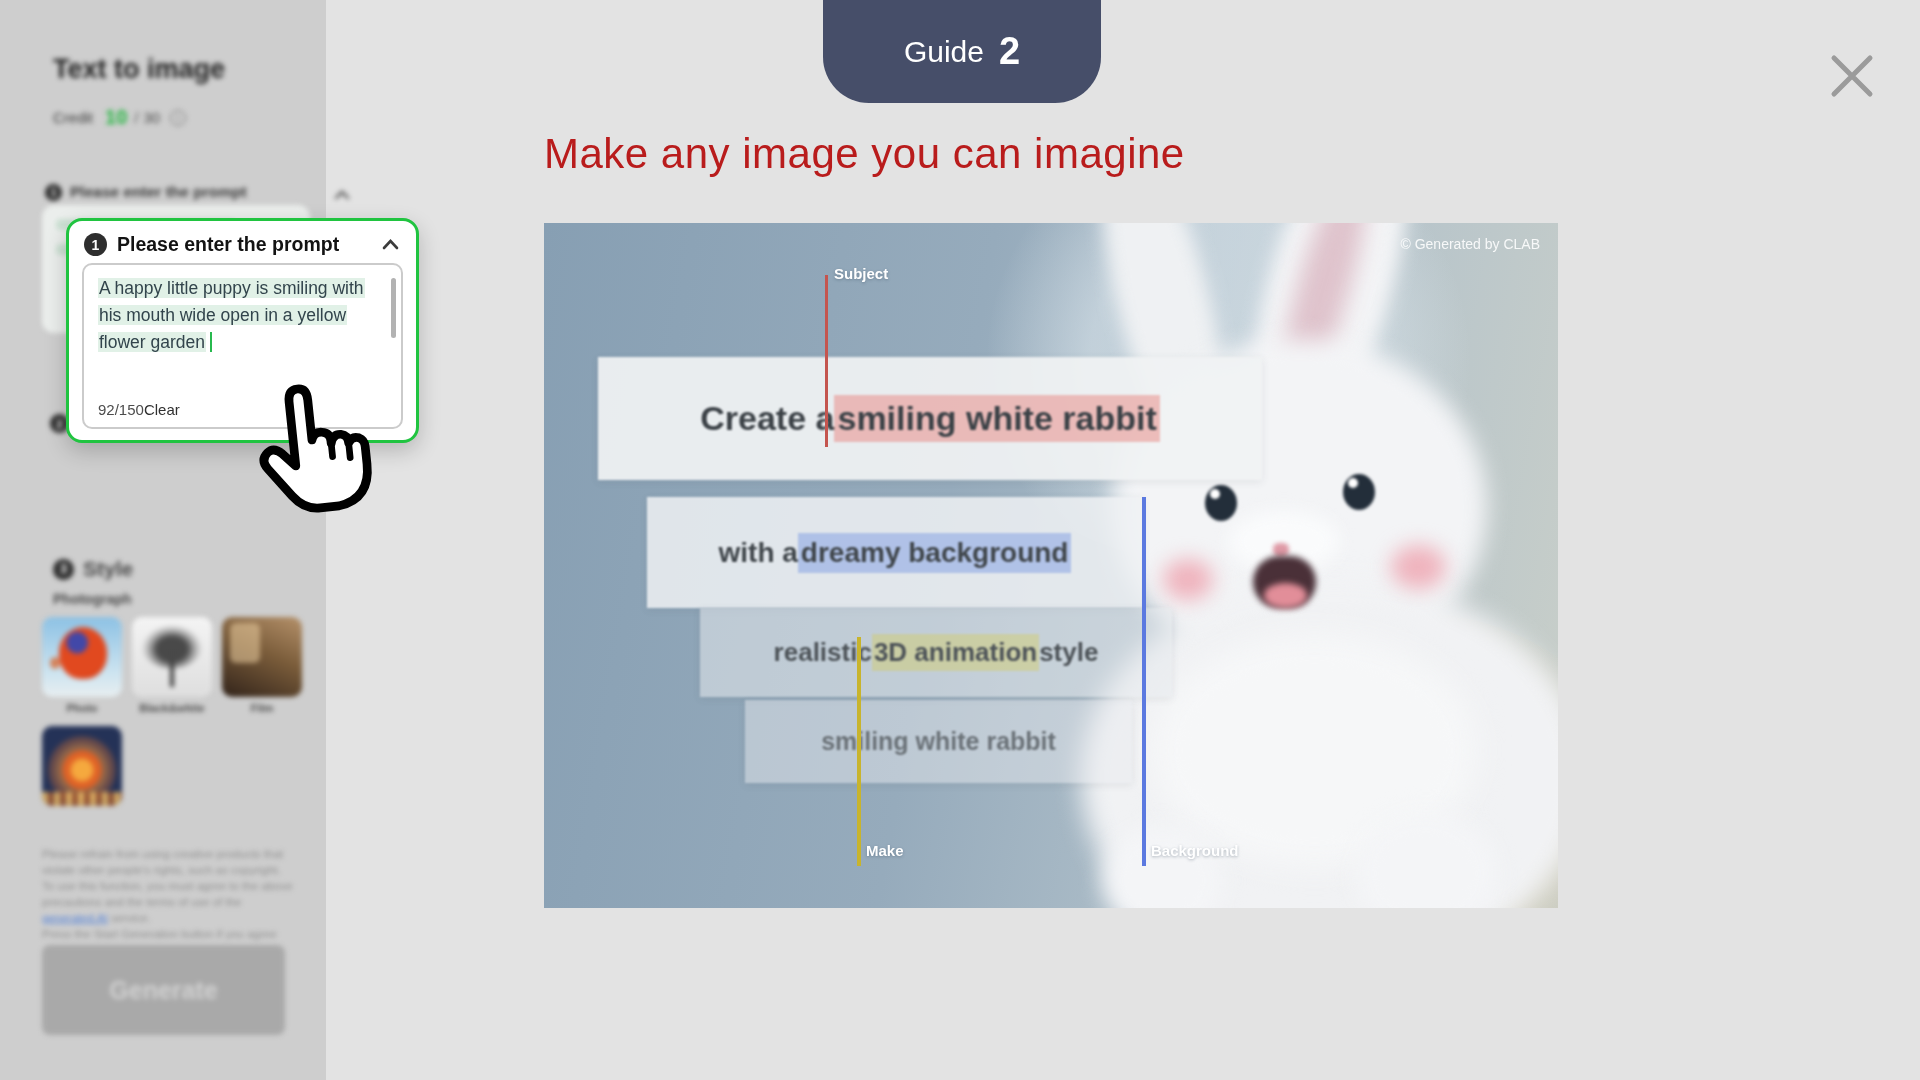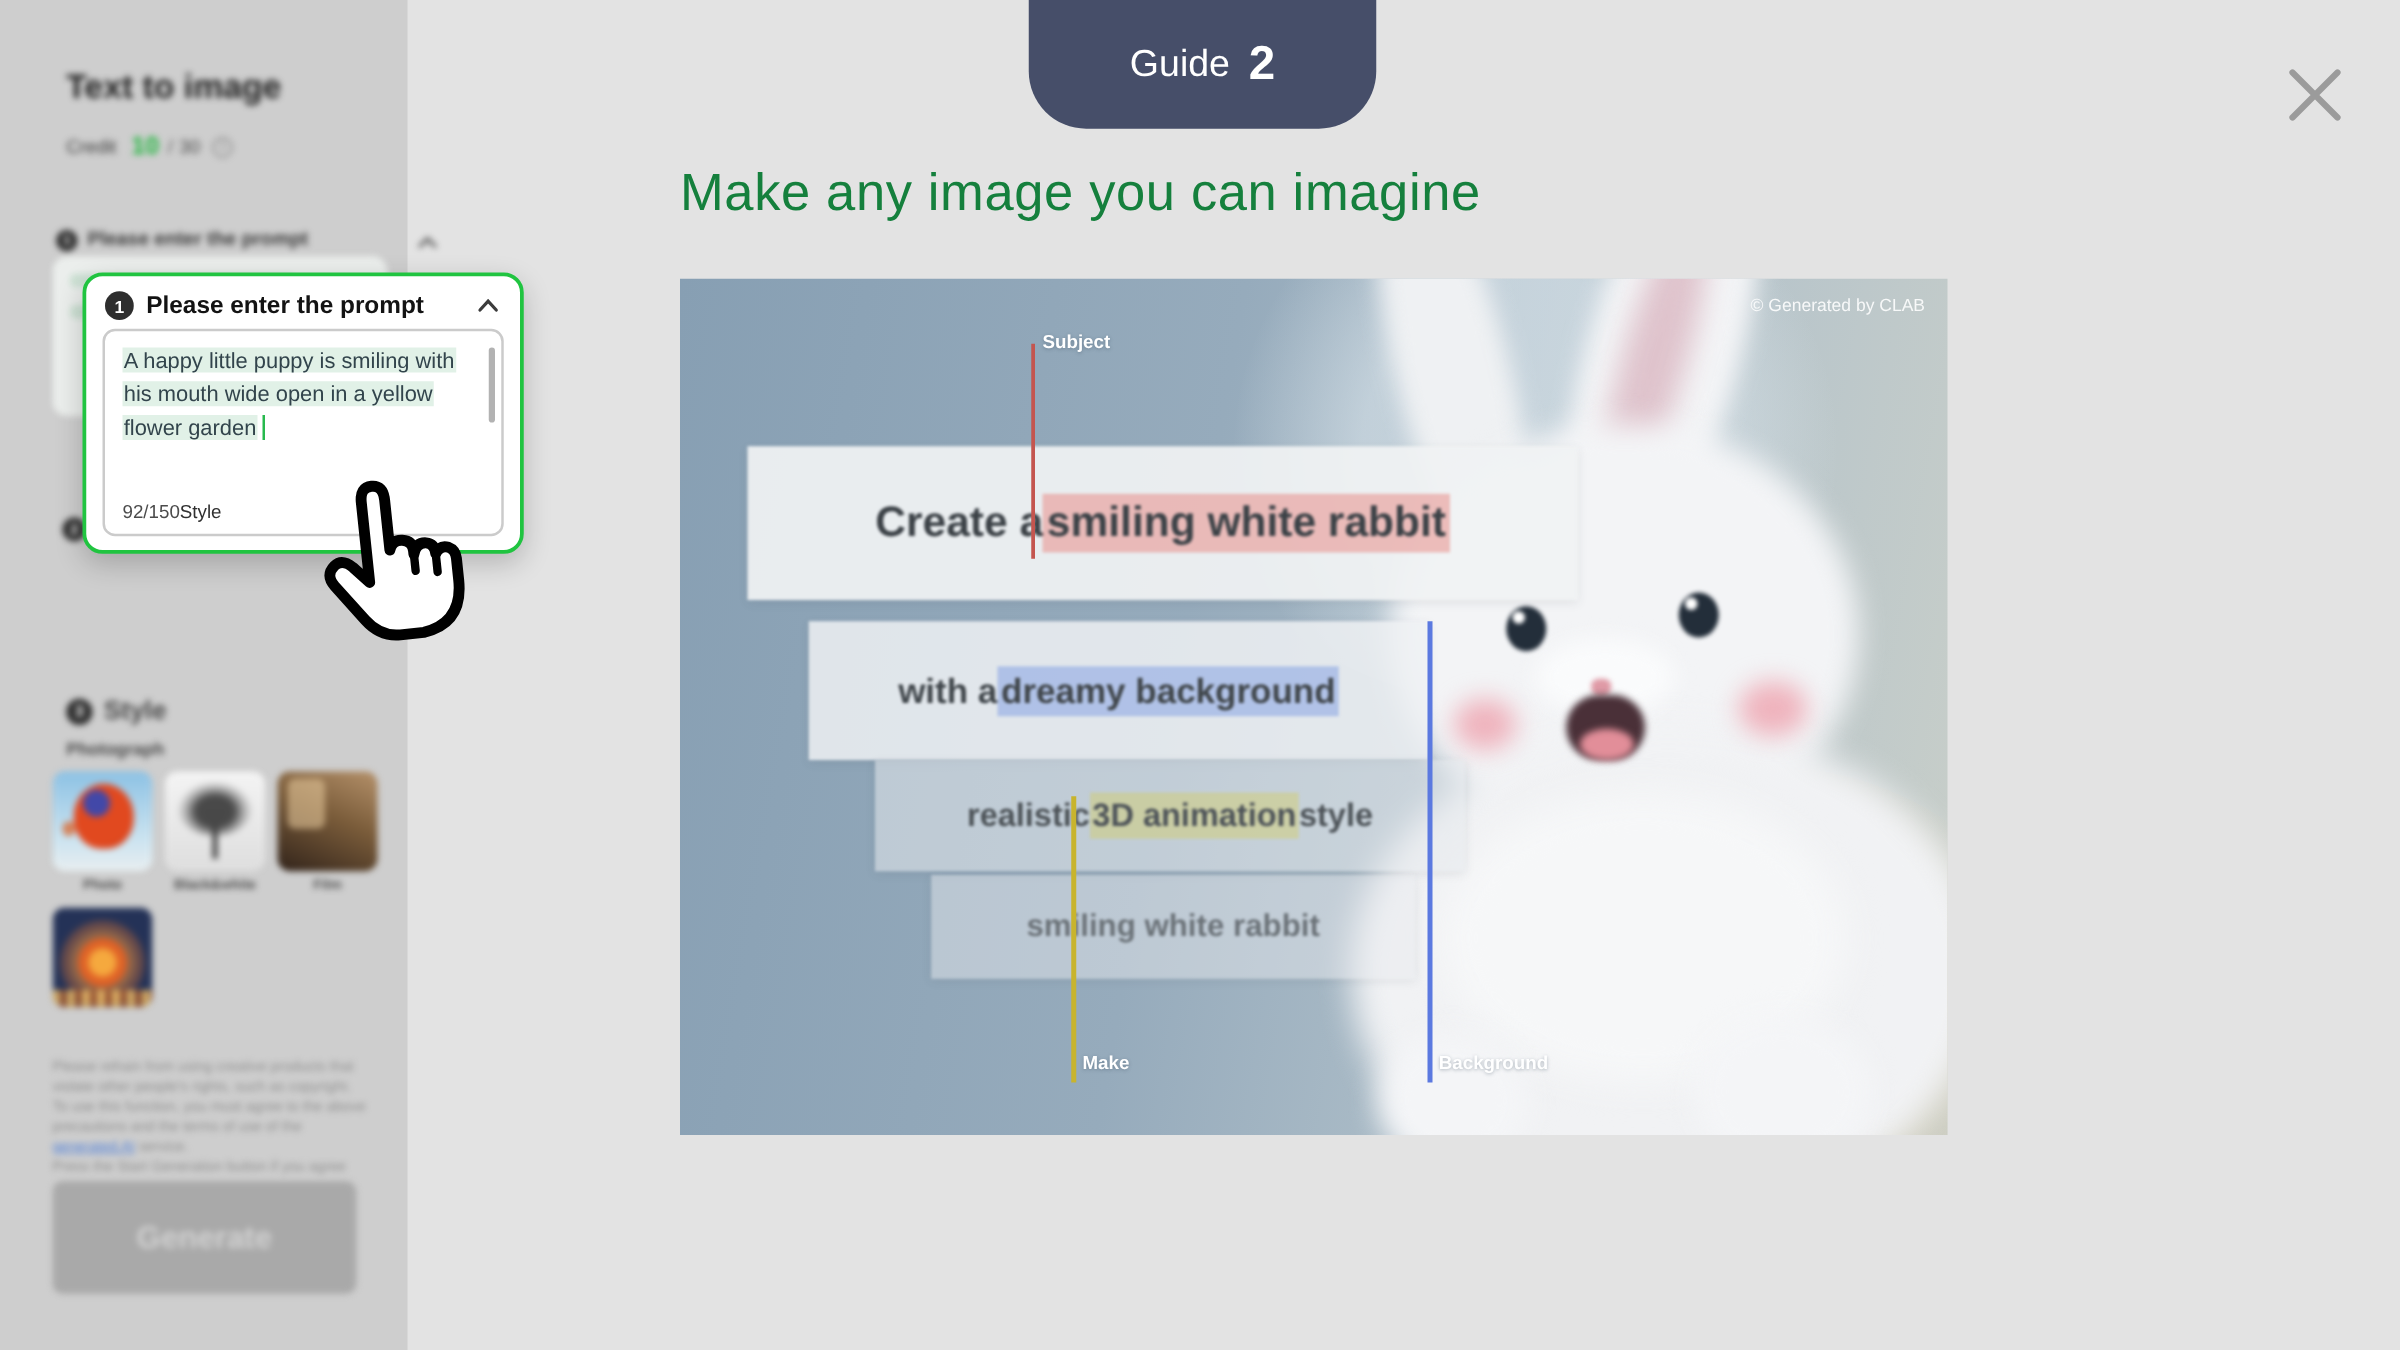--- a/index.html
+++ b/index.html
@@ -81,21 +81,21 @@
 
   .hand-cursor { position:absolute; left:250px; top:381px; z-index:60; transform:rotate(-6deg); }
 
   
   .guide-badge { position:absolute; left:823px; top:0; width:278px; height:103px; background:#464e69;
                  border-radius:0 0 46px 46px; display:flex; align-items:center; justify-content:center; z-index:10; }
   .guide-badge .g-label { color:#fff; font-size:30px; font-weight:normal; }
   .guide-badge .g-num { color:#fff; font-size:38px; font-weight:bold; margin-left:15px; }
   .close-btn { position:absolute; left:1824px; top:48px; width:56px; height:56px; background:none; border:none;
                cursor:pointer; z-index:10; }
-  .main-heading { position:absolute; left:544px; top:130px; font-size:42px; color:#15803d; letter-spacing:0.5px; }
+  .main-heading { position:absolute; left:544px; top:130px; font-size:42px; color:#b91c1c; letter-spacing:0.5px; }
 
   
   .scene { position:absolute; left:544px; top:223px; width:1014px; height:685px; overflow:hidden;
            background:linear-gradient(100deg,#879fb3 0%,#96abbc 40%,#b3c2cb 70%,#c9cfc9 100%); }
   .scene .glow1 { position:absolute; left:40%; top:-10%; width:55%; height:60%; border-radius:50%;
            background:radial-gradient(circle, rgba(222,232,238,0.55) 0 40%, transparent 70%); }
   .scene .glow2 { position:absolute; right:-8%; bottom:-12%; width:45%; height:55%; border-radius:50%;
            background:radial-gradient(circle, rgba(216,199,166,0.6) 0 40%, transparent 72%); }
   .rb { position:absolute; border-radius:50%; }
   .ear-l { left:56.5%; top:-14%; width:9%; height:50%; background:#eff1f3; transform:rotate(-14deg); filter:blur(9px); }
@@ -210,21 +210,21 @@
   </div>
   <div class="prompt-box">
     <div class="prompt-text">
       <mark>A happy little puppy is smiling with</mark><br>
       <mark>his mouth wide open in a yellow</mark><br>
       <mark>flower garden</mark><span class="text-cursor"></span>
     </div>
     <div class="scrollbar-thumb"></div>
     <div class="prompt-footer">
       <span class="char-count">92/150</span>
-      <button class="clear-btn">Style</button>
+      <button class="clear-btn">Clear</button>
     </div>
   </div>
 </div>
 
 <div class="hand-cursor">
   <svg width="126" height="134" viewBox="0 0 94 100">
     <path d="M33 56 L33 14 Q33 5 40 5 Q47 5 47 14 L47 44
              Q49 38 55 39 Q61 40 61 46 L61 48
              Q63 41 69 42 Q74 43 74 49
              Q77 44 82 46 Q86 48 86 53

